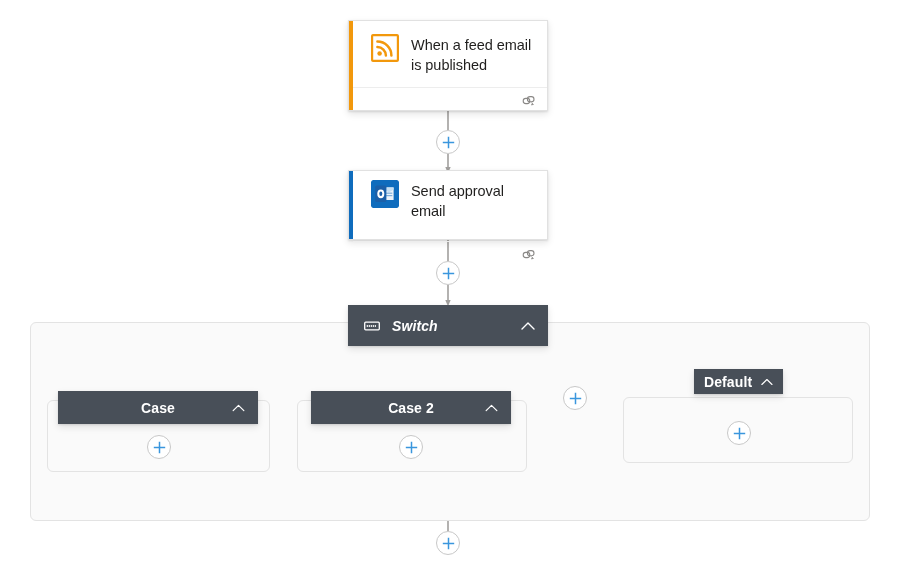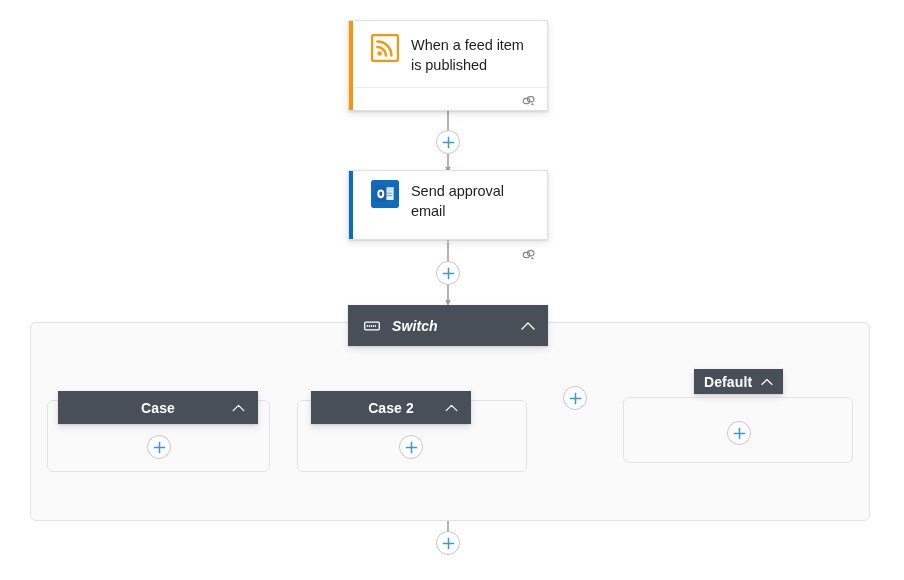--- a/index.html
+++ b/index.html
@@ -180,21 +180,21 @@
 
   <div class="card" style="left:348px; top:20px; width:200px; height:91px;">
     <span class="card-accent" style="background:#f2980c;"></span>
     <div class="card-head">
       <svg class="card-icon" viewBox="0 0 28 28">
         <rect x="0.9" y="0.9" width="26.2" height="26.2" rx="1.4" fill="#ffffff" stroke="#f2980c" stroke-width="2.6"></rect>
         <circle cx="8.6" cy="19.4" r="2.25" fill="#f2980c"></circle>
         <path d="M6.4,13.1 a8.5,8.5 0 0 1 8.5,8.5" fill="none" stroke="#f2980c" stroke-width="2.5" stroke-linecap="round"></path>
         <path d="M6.4,7.6 a14,14 0 0 1 14,14" fill="none" stroke="#f2980c" stroke-width="2.5" stroke-linecap="round"></path>
       </svg>
-      <div class="card-title">When a feed item is published</div>
+      <div class="card-title">When a feed email is published</div>
     </div>
     <div class="card-foot">
       <svg class="foot-icon" width="14" height="14" viewBox="0 0 14 14">
         <rect x="1.2" y="4.4" width="6.6" height="5.2" rx="2.6" fill="none" stroke="#8a8886" stroke-width="1.1"></rect>
         <rect x="5.4" y="2.6" width="6.6" height="5.2" rx="2.6" fill="none" stroke="#8a8886" stroke-width="1.1"></rect>
         <path d="M9.4,8.6 l1.9,1.9 M11.3,10.5 l-2.2,0.3" fill="none" stroke="#8a8886" stroke-width="1"></path>
       </svg>
     </div>
   </div>
 
@@ -258,21 +258,21 @@
     <svg class="chevron" width="13" height="8" viewBox="0 0 14 9">
       <path d="M1,7.4 L7,1.6 L13,7.4" fill="none" stroke="#ffffff" stroke-width="1.4" stroke-linecap="round" stroke-linejoin="round"></path>
     </svg>
   </div>
   <div class="plus" style="left:147px; top:435px;">
     <svg width="13" height="13" viewBox="0 0 13 13">
       <path d="M6.5,0.8 V12.2 M0.8,6.5 H12.2" stroke="#3a96dd" stroke-width="1.5"></path>
     </svg>
   </div>
 
-  <div class="node-head case" style="left:311px; top:391px; width:160px; height:33px;">
+  <div class="node-head case" style="left:311px; top:391px; width:200px; height:33px;">
     <span class="node-label">Case 2</span>
     <svg class="chevron" width="13" height="8" viewBox="0 0 14 9">
       <path d="M1,7.4 L7,1.6 L13,7.4" fill="none" stroke="#ffffff" stroke-width="1.4" stroke-linecap="round" stroke-linejoin="round"></path>
     </svg>
   </div>
   <div class="plus" style="left:399px; top:435px;">
     <svg width="13" height="13" viewBox="0 0 13 13">
       <path d="M6.5,0.8 V12.2 M0.8,6.5 H12.2" stroke="#3a96dd" stroke-width="1.5"></path>
     </svg>
   </div>

